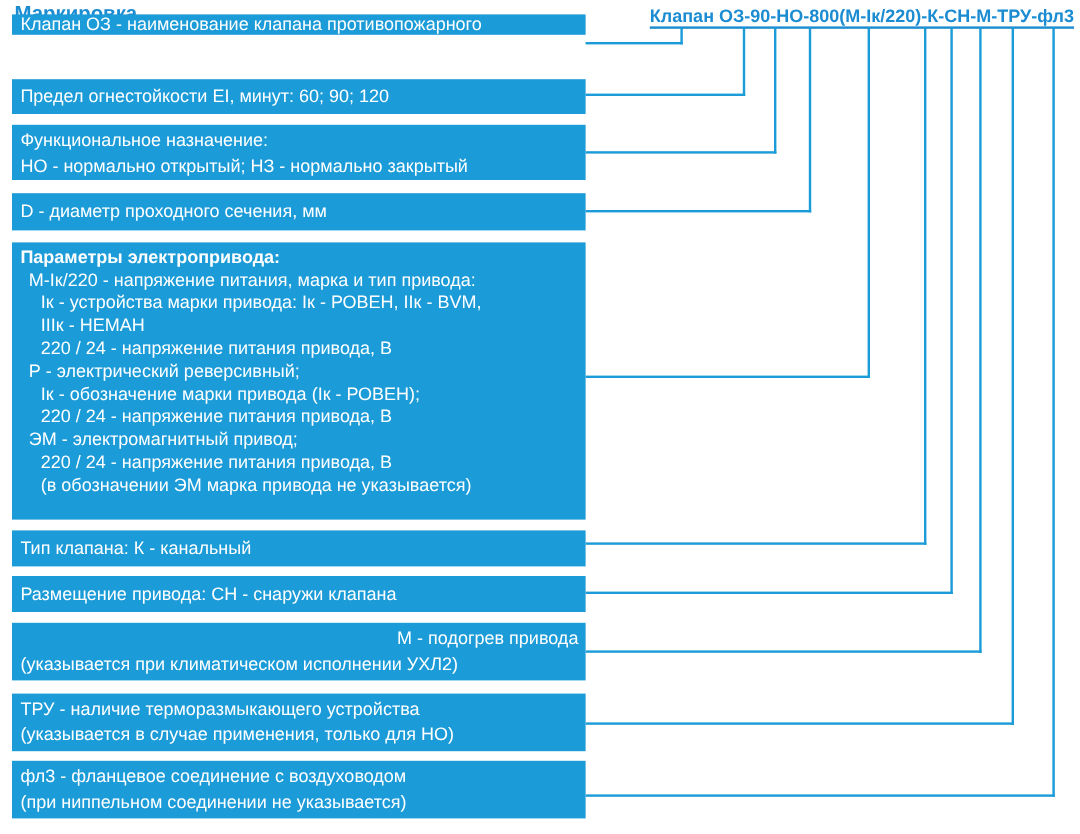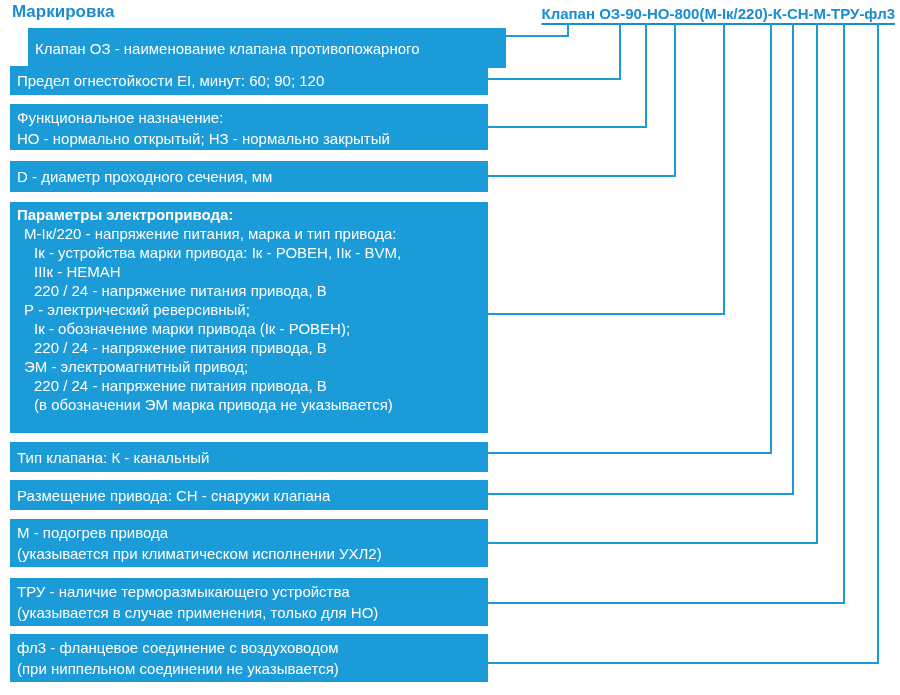--- a/index.html
+++ b/index.html
@@ -64,21 +64,21 @@
       <div class="hline" style="left: 488px; top: 493px; width: 306px; height: 2px;"></div>
       <div class="vline" style="left: 792px; top: 23px; width: 2px; height: 472px;"></div>
       <div class="hline" style="left: 488px; top: 542px; width: 330px; height: 2px;"></div>
       <div class="vline" style="left: 816px; top: 23px; width: 2px; height: 521px;"></div>
       <div class="hline" style="left: 488px; top: 602px; width: 357px; height: 2px;"></div>
       <div class="vline" style="left: 843px; top: 23px; width: 2px; height: 581px;"></div>
       <div class="hline" style="left: 488px; top: 662px; width: 391px; height: 2px;"></div>
       <div class="vline" style="left: 877px; top: 23px; width: 2px; height: 641px;"></div>
     </div>
   <div id="layer-boxes">
-      <div class="lbox single" style="top: 28px; height: 40px; margin-left: 18px;">
+      <div class="lbox single" style="top: 12px; height: 17px;">
         <div class="bline" style="padding-left: 0px;">Клапан ОЗ - наименование клапана противопожарного</div>
       </div>
       <div class="lbox single" style="top: 66px; height: 29px;">
         <div class="bline" style="padding-left: 0px;">Предел огнестойкости EI, минут: 60; 90; 120</div>
       </div>
       <div class="lbox multi" style="top: 104px; height: 46px;">
         <div class="bline" style="padding-left: 0px;">Функциональное назначение:</div>
         <div class="bline" style="padding-left: 0px;">НО - нормально открытый; НЗ - нормально закрытый</div>
       </div>
       <div class="lbox single" style="top: 161px; height: 31px;">
@@ -97,21 +97,21 @@
         <div class="bline" style="padding-left: 17px;">220 / 24 - напряжение питания привода, В</div>
         <div class="bline" style="padding-left: 17px;">(в обозначении ЭМ марка привода не указывается)</div>
       </div>
       <div class="lbox single" style="top: 442px; height: 30px;">
         <div class="bline" style="padding-left: 0px;">Тип клапана: К - канальный</div>
       </div>
       <div class="lbox single" style="top: 480px; height: 30px;">
         <div class="bline" style="padding-left: 0px;">Размещение привода: СН - снаружи клапана</div>
       </div>
       <div class="lbox multi" style="top: 519px; height: 48px;">
-        <div class="bline" style="padding-left: 0px;">М - подогрев привода</div>
+        <div class="bline" style="padding-left: 0px; text-align: right;">М - подогрев привода</div>
         <div class="bline" style="padding-left: 0px;">(указывается при климатическом исполнении УХЛ2)</div>
       </div>
       <div class="lbox multi" style="top: 578px; height: 48px;">
         <div class="bline" style="padding-left: 0px;">ТРУ - наличие терморазмыкающего устройства</div>
         <div class="bline" style="padding-left: 0px;">(указывается в случае применения, только для НО)</div>
       </div>
       <div class="lbox multi" style="top: 634px; height: 48px;">
         <div class="bline" style="padding-left: 0px;">фл3 - фланцевое соединение с воздуховодом</div>
         <div class="bline" style="padding-left: 0px;">(при ниппельном соединении не указывается)</div>
       </div>

